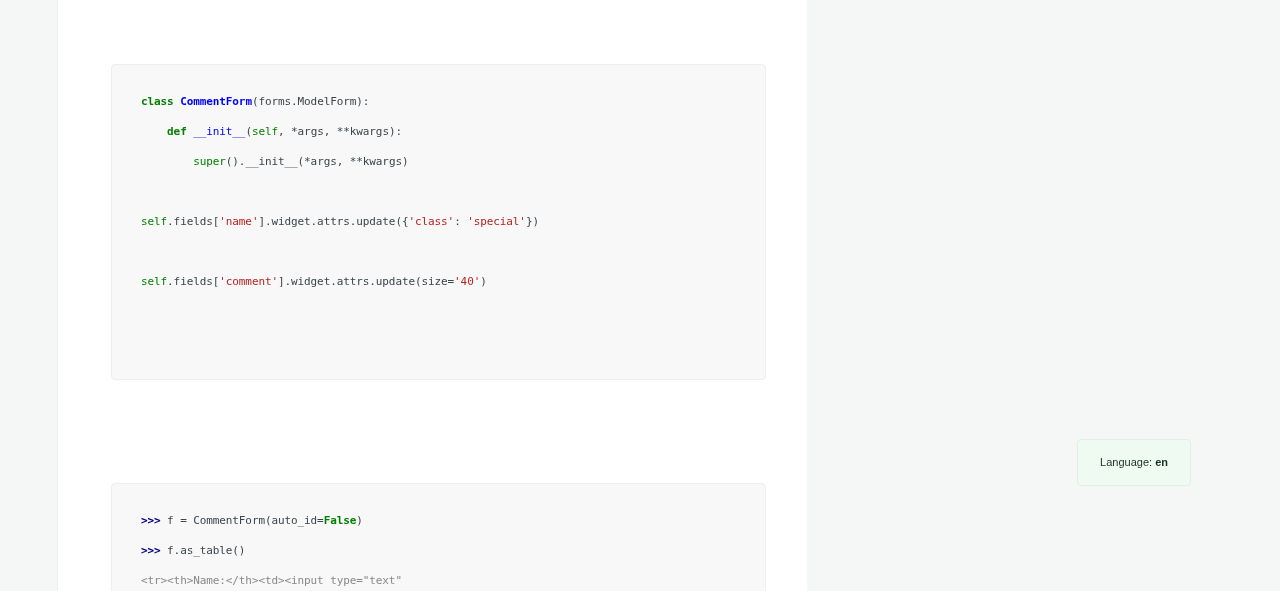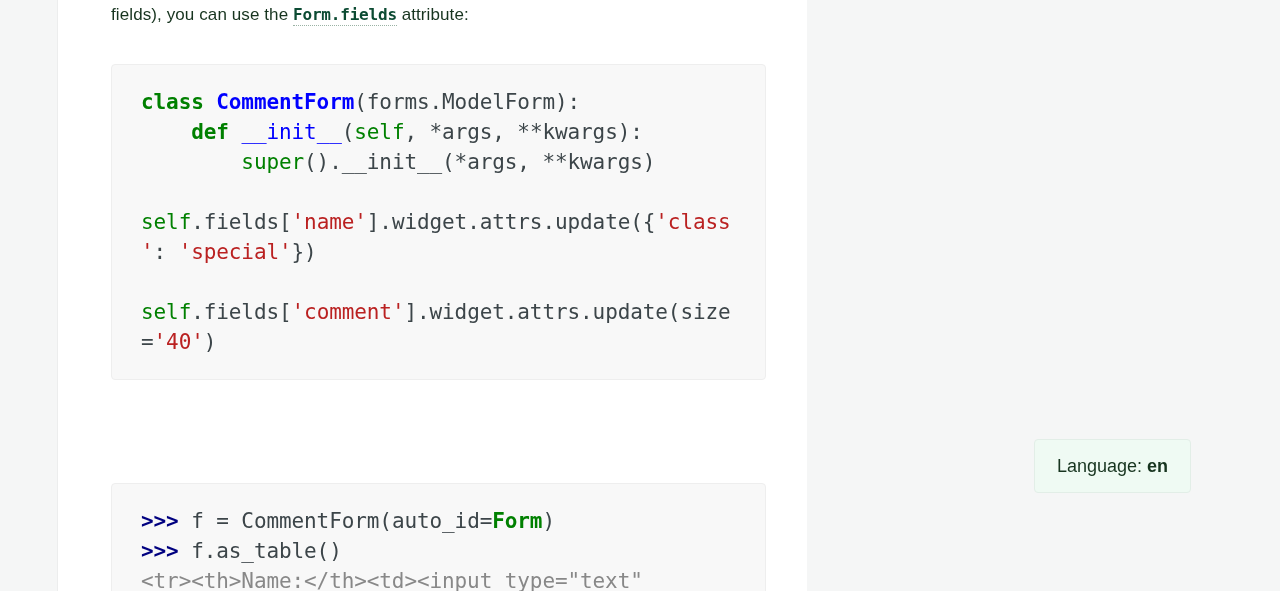--- a/index.html
+++ b/index.html
@@ -79,21 +79,21 @@
     box-sizing: border-box;
     padding: 22px 28px 22px 29px;
     overflow: hidden;
   }
   .codeblock-1 { top: 64px; height: 316px; }
   .codeblock-2 { top: 483px; height: 140px; }
 
   pre.code {
     margin: 0;
     font-family: "DejaVu Sans Mono", "Liberation Mono", monospace;
-    font-size: 21px;
+    font-size: 11px;
     line-height: 30px;
     color: #3c4549;
     white-space: pre-wrap;
     word-break: break-word;
     letter-spacing: -0.1px;
   }
 
   .k   { color: #008000; font-weight: bold; }   
   .nc  { color: #0000ff; font-weight: bold; }   
   .fn  { color: #0000ff; }                      
@@ -112,55 +112,54 @@
     display: flex;
     flex-direction: column;
     align-items: flex-end;
     gap: 15px;
   }
   .widget {
     background: #effaf3;
     border: 1px solid #e2eee7;
     border-radius: 4px;
     color: #17341f;
-    font-size: 18px;
+    font-size: 11px;
     line-height: 1;
     padding: 17px 22px;
     box-sizing: border-box;
     white-space: nowrap;
     cursor: pointer;
   }
   .widget b { font-weight: bold; }
 </style>
 </head>
 <body>
 
 <div class="page">
 
   <div class="left-rail"></div>
 
   <div class="right-rail"></div>
 
   <div class="content">
 
-    <div class="para para-1"><span>fields), you can use the </span><code class="inline">Form.fields</code><span> attribute:</span></div>
 
     <div class="codeblock codeblock-1">
         <pre class="code"><span class="k">class</span> <span class="nc">CommentForm</span><span class="p">(forms.ModelForm):</span>
 <span class="p">    </span><span class="k">def</span> <span class="fn">__init__</span><span class="p">(</span><span class="bn">self</span><span class="p">, *args, **kwargs):</span>
 <span class="p">        </span><span class="bn">super</span><span class="p">().__init__(*args, **kwargs)</span>
 
 <span class="bn">self</span><span class="p">.fields[</span><span class="s">'name'</span><span class="p">].widget.attrs.update({</span><span class="s">'class'</span><span class="p">: </span><span class="s">'special'</span><span class="p">})</span>
 
 <span class="bn">self</span><span class="p">.fields[</span><span class="s">'comment'</span><span class="p">].widget.attrs.update(size=</span><span class="s">'40'</span><span class="p">)</span></pre>
       </div>
 
 
     <div class="codeblock codeblock-2">
-        <pre class="code"><span class="gp">&gt;&gt;&gt; </span><span class="p">f = CommentForm(auto_id=</span><span class="kc">Form</span><span class="p">)</span>
+        <pre class="code"><span class="gp">&gt;&gt;&gt; </span><span class="p">f = CommentForm(auto_id=</span><span class="kc">False</span><span class="p">)</span>
 <span class="gp">&gt;&gt;&gt; </span><span class="p">f.as_table()</span>
 <span class="go">&lt;tr&gt;&lt;th&gt;Name:&lt;/th&gt;&lt;td&gt;&lt;input type="text"</span></pre>
       </div>
 
   </div>
 
   <div class="widgets">
     <div class="widget"><span>Language:</span> <b>en</b></div>
   </div>
 

